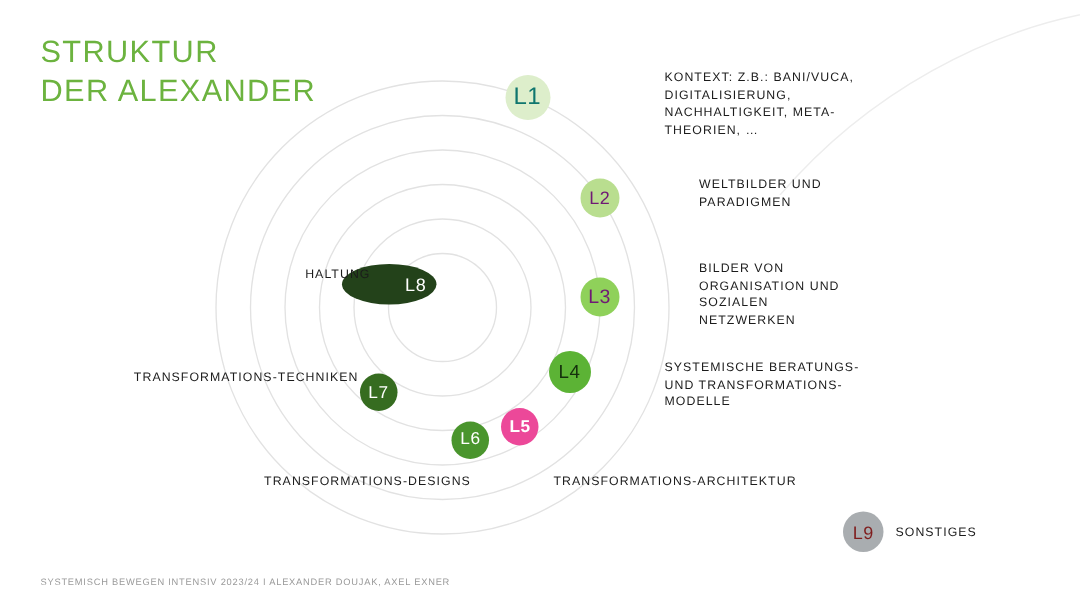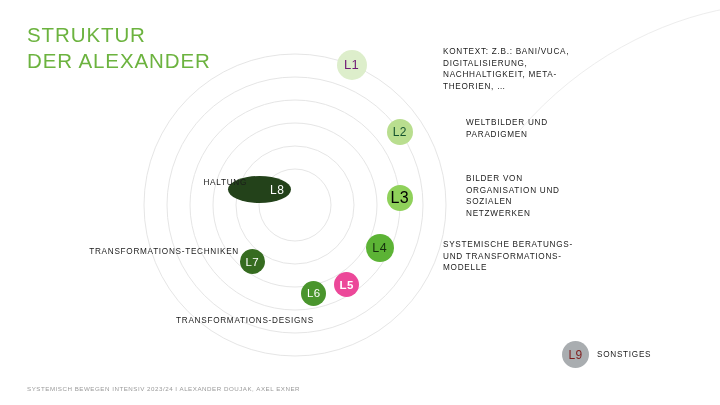--- a/index.html
+++ b/index.html
@@ -102,27 +102,27 @@
     <g id="ring-group" fill="none" stroke="#e2e2e2" stroke-width="0.9">
         <circle cx="295" cy="205" r="36"></circle>
         <circle cx="295" cy="205" r="59"></circle>
         <circle cx="295" cy="205" r="82"></circle>
         <circle cx="295" cy="205" r="105"></circle>
         <circle cx="295" cy="205" r="128"></circle>
         <circle cx="295" cy="205" r="151"></circle>
       </g>
   </svg>
 
-  <div class="marker" id="m-L1" style="background: rgb(221, 238, 203); color: #701a75; height: 30px; width: 30px; left: 336.566px; top: 49.9952px; font-size: 13px; align-items: center;">
+  <div class="marker" id="m-L1" style="background: rgb(221, 238, 203); color: #0f766e; height: 30px; width: 30px; left: 336.566px; top: 49.9952px; font-size: 16px; align-items: center;">
     <span>L1</span>
   </div>
-  <div class="marker" id="m-L2" style="background: rgb(185, 222, 143); color: #14532d; height: 26px; width: 26px; left: 386.851px; top: 118.582px; font-size: 12px;">
+  <div class="marker" id="m-L2" style="background: rgb(185, 222, 143); color: #701a75; height: 26px; width: 26px; left: 386.851px; top: 118.582px; font-size: 12px;">
     <span>L2</span>
   </div>
-  <div class="marker" id="m-L3" style="background: rgb(143, 209, 90); color: #000000; height: 26px; width: 26px; left: 386.744px; top: 184.676px; font-size: 16px;">
+  <div class="marker" id="m-L3" style="background: rgb(143, 209, 90); color: #701a75; height: 26px; width: 26px; left: 386.744px; top: 184.676px; font-size: 13px;">
     <span>L3</span>
   </div>
   <div class="marker" id="m-L4" style="background: rgb(92, 179, 53); color: rgb(21, 48, 13); height: 28px; width: 28px; left: 365.646px; top: 234.129px; font-size: 12.5px;">
     <span>L4</span>
   </div>
   <div class="marker" id="m-L5" style="background: #ec4899; color: rgb(255, 255, 255); height: 25px; width: 25px; left: 334.241px; top: 272.174px; font-size: 11.5px; font-weight: bold;">
     <span>L5</span>
   </div>
   <div class="marker" id="m-L6" style="background: rgb(74, 149, 45); color: rgb(255, 255, 255); height: 25px; width: 25px; left: 301.212px; top: 280.533px; font-size: 11.5px;">
     <span>L6</span>
@@ -143,20 +143,21 @@
 THEORIEN, …</div>
   <div class="label right" id="t-L2" style="left: 466px; top: 117px;">WELTBILDER UND
 PARADIGMEN</div>
   <div class="label right" id="t-L4" style="left: 443px; top: 239px;">SYSTEMISCHE BERATUNGS-
 UND TRANSFORMATIONS-
 MODELLE</div>
   <div class="label right" id="t-L3" style="left: 466px; top: 173px;">BILDER VON
 ORGANISATION UND
 SOZIALEN
 NETZWERKEN</div>
+  <div class="label center" id="t-L5" style="left: 350px; width: 200px; top: 315px;">TRANSFORMATIONS-ARCHITEKTUR</div>
   <div class="label center" id="t-L6" style="left: 155px; width: 180px; top: 315px;">TRANSFORMATIONS-DESIGNS</div>
   <div class="label left" id="t-L7" style="right: 481px; top: 246px;">TRANSFORMATIONS-TECHNIKEN</div>
   <div class="label left" id="t-L8" style="right: 473px; top: 177px; margin-left: 22px;">HALTUNG</div>
   <div class="label right" id="t-L9" style="left: 597px; top: 349px;">SONSTIGES</div>
 
   <div id="footer">SYSTEMISCH BEWEGEN INTENSIV 2023/24 I ALEXANDER DOUJAK, AXEL EXNER</div>
 
 </div>
 
 </body></html>

